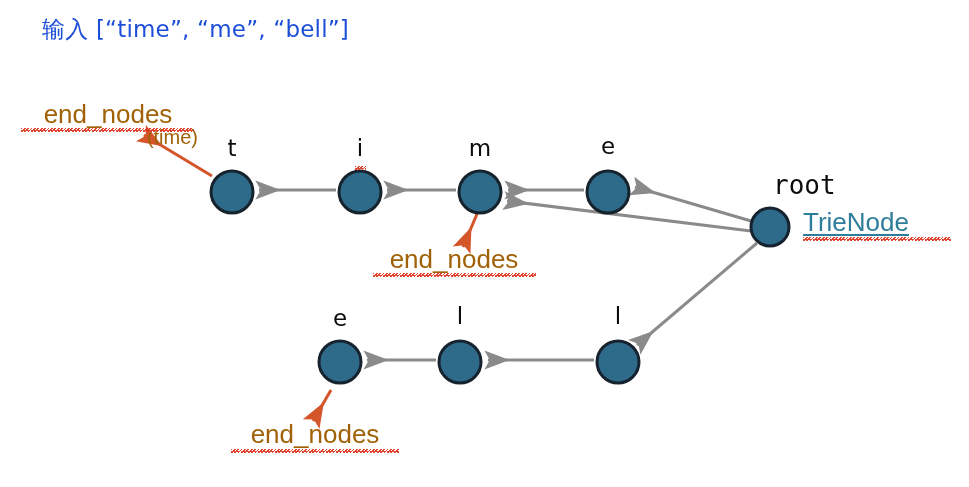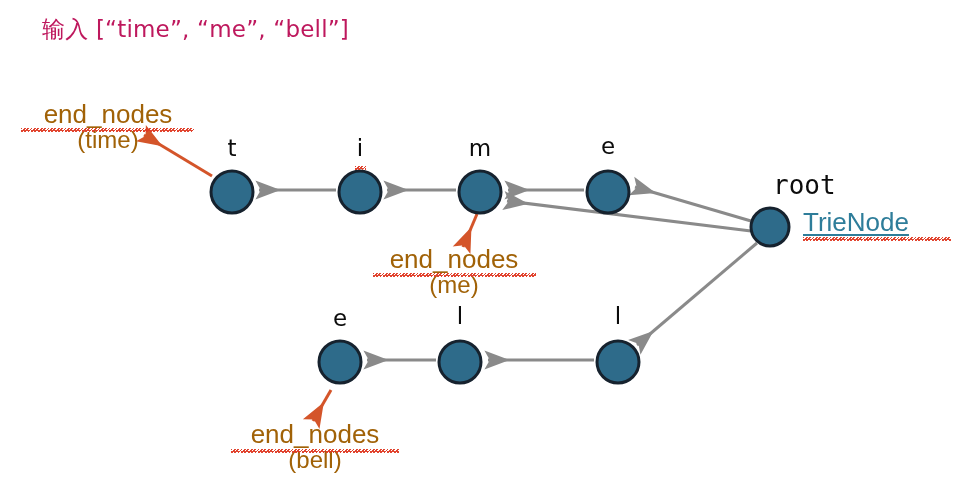--- a/index.html
+++ b/index.html
@@ -20,21 +20,21 @@
     top: 0;
     width: 969px;
     height: 487px;
   }
   .title {
     position: absolute;
     left: 42px;
     top: 14px;
     font-family: "DejaVu Sans", sans-serif;
     font-size: 23px;
-    color: #be185d;
+    color: #1d4ed8;
     white-space: nowrap;
     letter-spacing: 0.2px;
   }
   .node-label {
     position: absolute;
     font-family: "DejaVu Sans", sans-serif;
     font-size: 23px;
     color: #0c0c0c;
     text-align: center;
     width: 40px;
@@ -64,22 +64,23 @@
     white-space: nowrap;
     text-align: center;
   }
   .endnode-annot .line1 {
     display: block;
     font-size: 26px;
     line-height: 1.0;
   }
   .endnode-annot .line2 {
     display: block;
-    font-size: 24px;
+    font-size: 20px;
     line-height: 1.05;
+    text-align: right;
   }
   .squiggle {
     position: absolute;
     height: 4px;
     background-image:
       repeating-linear-gradient(
         135deg,
         #e03a24 0px, #e03a24 1.2px,
         rgba(224,58,36,0) 1.2px, rgba(224,58,36,0) 2.4px
       );
@@ -158,23 +159,21 @@
   <div class="squiggle" style="left:803px; top:237px; width:148px;"></div>
 
   <div class="endnode-annot" style="left:18px; top:101px; width:180px;">
     <span class="line1">end_nodes</span>
     <span class="line2">(time)</span>
   </div>
   <div class="squiggle" style="left:21px; top:128px; width:173px;"></div>
 
   <div class="endnode-annot" style="left:371px; top:246px; width:166px;">
     <span class="line1">end_nodes</span>
-    <span class="line2">(me)</span>
   </div>
   <div class="squiggle" style="left:373px; top:273px; width:163px;"></div>
 
   <div class="endnode-annot" style="left:228px; top:421px; width:174px;">
     <span class="line1">end_nodes</span>
-    <span class="line2">(bell)</span>
   </div>
   <div class="squiggle" style="left:231px; top:449px; width:168px;"></div>
 
 </div>
 
 </body></html>

